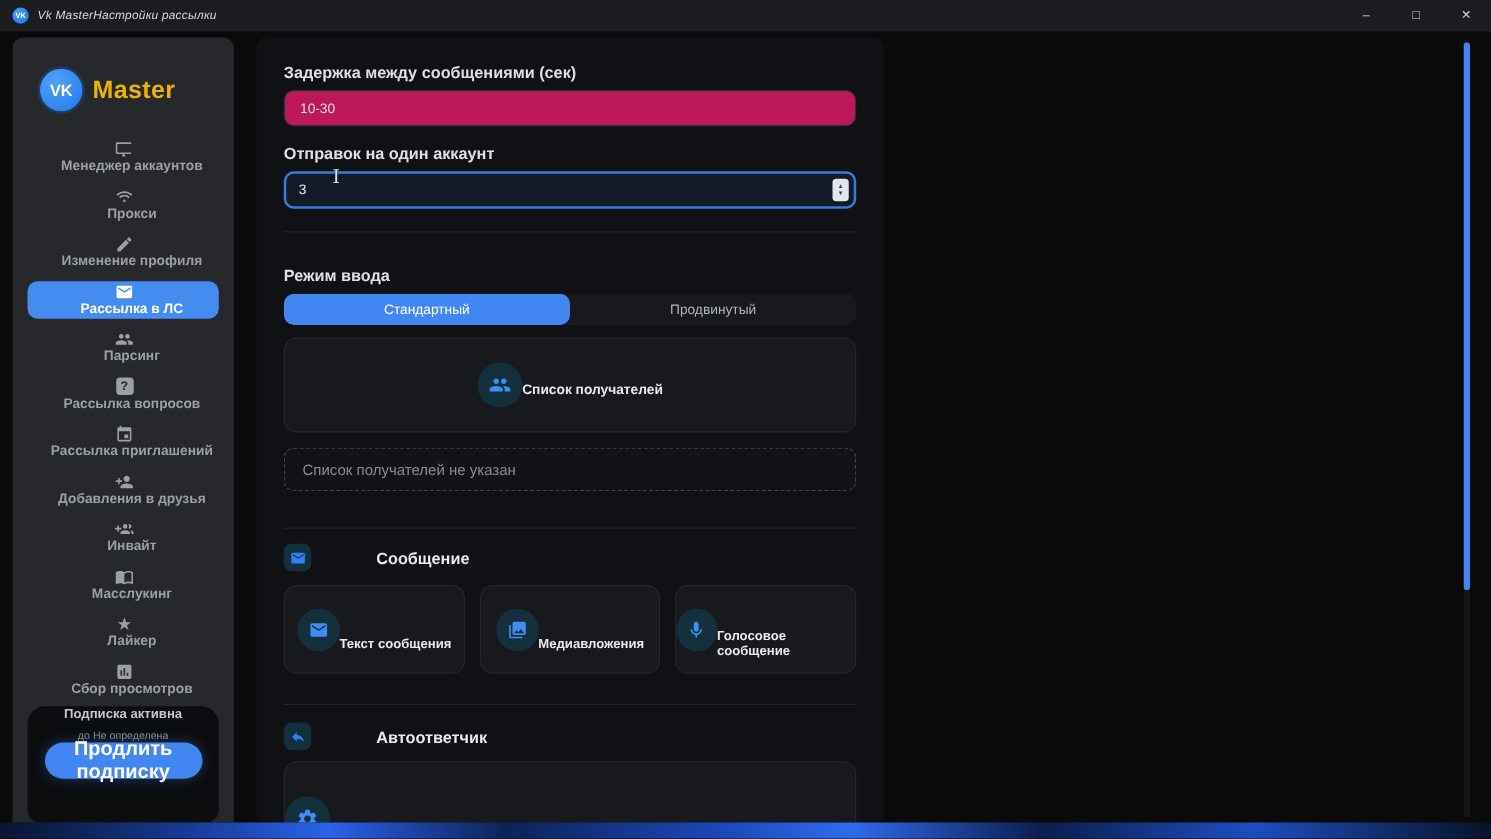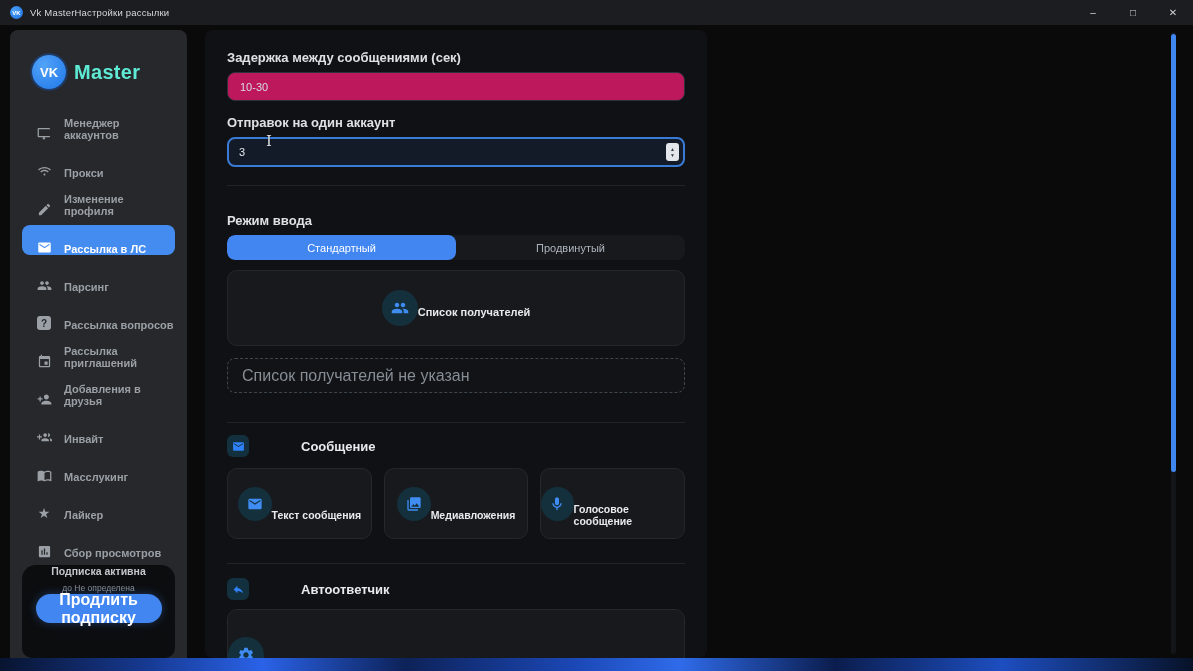--- a/index.html
+++ b/index.html
@@ -6,41 +6,41 @@
   html,body { width:1193px; height:671px; overflow:hidden; background:#000; }
   body { font-family:"Liberation Sans","DejaVu Sans",sans-serif; position:relative; }
 
   .window { position:absolute; inset:0; background:#0a0a0b; }
 
   
   .titlebar { position:absolute; top:0; left:0; right:0; height:25px; background:#1b1d20;
     display:flex; align-items:center; padding-left:10px; }
   .tb-icon { width:13px; height:13px; border-radius:50%; background:radial-gradient(circle at 35% 35%, #4aa0f7, #1d6fe0);
     display:flex; align-items:center; justify-content:center; color:#fff; font-size:6px; font-weight:bold; margin-right:7px; }
-  .tb-title { color:#d6d9dd; font-size:9.5px; letter-spacing:.2px; }
+  .tb-title { color:#d6d9dd; font-size:9.5px; letter-spacing:.2px;font-style:italic; }
   .tb-controls { margin-left:auto; display:flex; height:100%; }
   .tb-btn { width:40px; height:100%; display:flex; align-items:center; justify-content:center;
     color:#cfd2d6; font-size:10px; }
 
   
   .wallpaper { position:absolute; left:0; right:0; bottom:0; height:13px;
     background:linear-gradient(90deg,#081430 0%,#16388f 12%,#2a62e8 22%,#0d2258 34%,#1b47b5 48%,#2f6bea 57%,#0b1d4d 70%,#1d4ec0 84%,#071228 100%); }
 
   
   .sidebar { position:absolute; left:10px; top:30px; width:177px; height:628px;
     background:#26282b; border-radius:8px 8px 0 0; }
   .logo { display:flex; align-items:center; padding:22px 0 0 22px; height:62px; }
   .logo-badge { width:34px; height:34px; border-radius:50%;
     background:radial-gradient(circle at 35% 30%, #51a2f8, #1f78ea); color:#fff; font-weight:bold; font-size:13px;
     display:flex; align-items:center; justify-content:center; box-shadow:0 0 0 2px rgba(20,90,200,.35); }
-  .logo-text { color:#5eead4; font-size:20px; font-weight:bold; margin-left:8px; letter-spacing:.3px; }
+  .logo-text { color:#eab308; font-size:20px; font-weight:bold; margin-left:8px; letter-spacing:.3px; }
 
   .nav { margin-top:19px; display:flex; flex-direction:column; gap:8px; }
-  .nav-item { height:30px; margin:0 12px; display:flex; align-items:flex-end; padding-left:14px;
-    color:#9aa0a6; font-size:11px; font-weight:600; border-radius:8px; }
+  .nav-item { height:30px; margin:0 12px; display:flex; align-items:center; padding-left:14px;
+    color:#9aa0a6; font-size:11px; font-weight:600; border-radius:8px;flex-direction:column; }
   .nav-item .nav-icon { width:16px; height:16px; margin-right:12px; color:#9aa0a6; flex:0 0 16px;
     display:flex; align-items:center; justify-content:center; }
   .nav-item.active { background:#448cf0; color:#fff; }
   .nav-item.active .nav-icon { color:#fff; }
   .nav-icon svg { width:15px; height:15px; display:block; }
   .q-box { width:14px; height:14px; border-radius:3px; background:#9aa0a6; color:#26282b;
     font-size:10px; font-weight:bold; display:flex; align-items:center; justify-content:center; }
   .star-glyph { font-size:14px; line-height:14px; }
 
   .sub-card { position:absolute; left:12px; right:12px; bottom:0; height:93px; background:#0c0d0f;
@@ -75,21 +75,21 @@
 
   .big-card { background:#17191d; border:1px solid #24272c; border-radius:10px;
     display:flex; flex-direction:row; align-items:center; justify-content:center; }
   .recipients-card { height:76px; margin-bottom:12px; }
   .icon-circle { width:36px; height:36px; border-radius:50%; background:#14303c; color:#3f8cf3;
     display:flex; align-items:center; justify-content:center; }
   .icon-circle svg { width:18px; height:18px; display:block; }
   .card-label { color:#e8eaed; font-size:11px; font-weight:bold; margin-top:7px; }
 
   .dashed-box { height:35px; border:1px dashed #3f454d; border-radius:8px; background:#121316;
-    display:flex; align-items:center; padding-left:14px; color:#868d95; font-size:16px; }
+    display:flex; align-items:center; padding-left:14px; color:#868d95; font-size:12px; }
   .div2 { margin-top:29px; }
   .div3 { margin-top:24px; }
 
   .section-head { display:flex; align-items:center; margin-top:11px; height:24px;gap:40px; }
   .section-head.sh2 { margin-top:13px; }
   .sec-icon { width:22px; height:22px; border-radius:6px; background:#13303f; color:#2f81f7;
     display:flex; align-items:center; justify-content:center; margin-right:12px; }
   .sec-icon svg { width:13px; height:13px; display:block; }
   .sec-title { color:#e8eaed; font-size:13px; font-weight:bold; }
 

